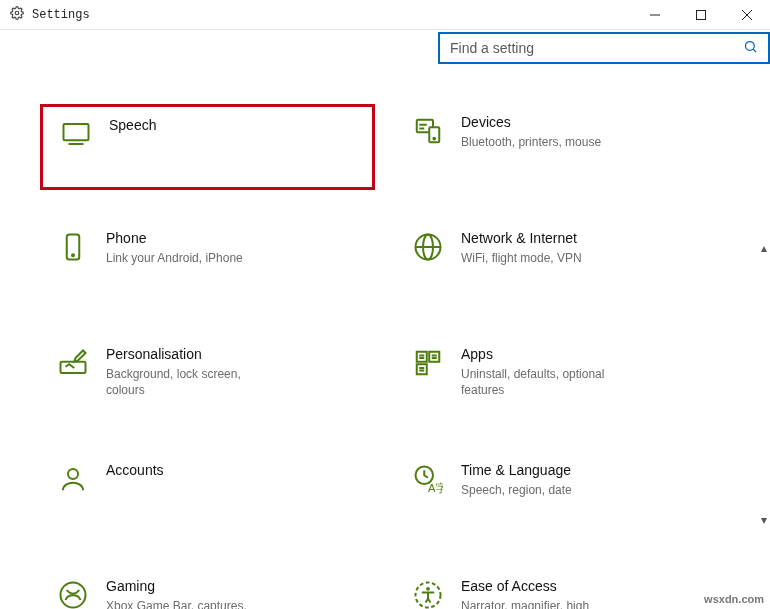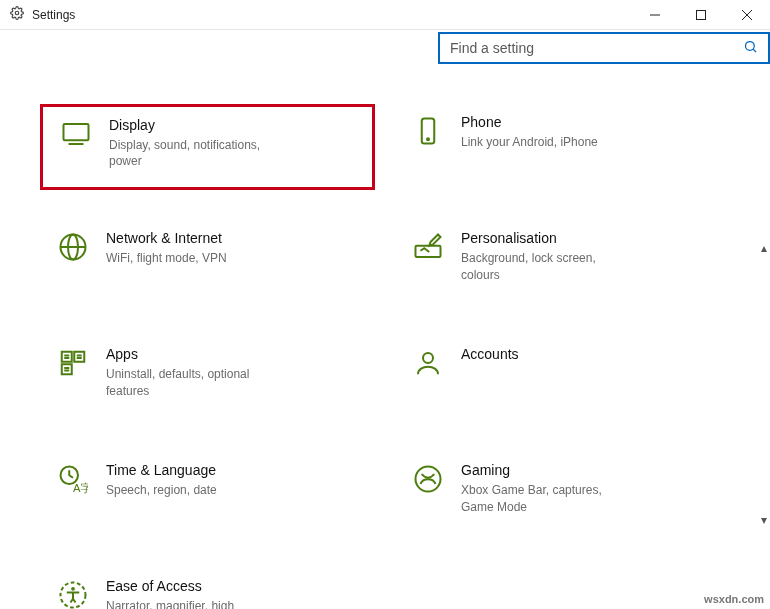--- a/index.html
+++ b/index.html
@@ -1,18 +1,18 @@
 <!DOCTYPE html>
 <html><head>
 <meta charset="utf-8">
 <style>
   * { box-sizing: border-box; margin: 0; padding: 0; }
   html, body { width: 770px; height: 609px; font-family: "Segoe UI", Arial, sans-serif; background: #fff; overflow: hidden; }
   .titlebar { height: 30px; display: flex; align-items: center; justify-content: space-between; border-bottom: 1px solid #e5e5e5; }
-  .titlebar-left { display: flex; align-items: center; padding-left: 10px; font-size: 12px; color: #222; }
+  .titlebar-left { display: flex; align-items: center; padding-left: 10px; font-size: 12px; color: #222; font-family: Liberation Mono, monospace; }
   .titlebar-left .gear { margin-right: 8px; color: #444; }
   .titlebar-right { display: flex; height: 100%; }
   .tb-btn { width: 46px; height: 100%; display: flex; align-items: center; justify-content: center; color: #222; font-size: 12px; }
   .tb-btn svg { display: block; }
   .search-wrap { display: flex; justify-content: flex-end; margin-top: 2px; }
   .search { width: 332px; height: 32px; border: 2px solid #0067c0; display: flex; align-items: center; padding: 0 10px; }
   .search input { flex: 1; border: none; outline: none; font-size: 14px; color: #333; background: transparent; }
   .search input::placeholder { color: #5a5a5a; }
   .search .mag { color: #0067c0; }
   .grid { padding: 40px 40px 0 40px; display: grid; grid-template-columns: 1fr 1fr; column-gap: 20px; row-gap: 30px; }
@@ -76,25 +76,39 @@
 <div class="grid">
 
   <div class="card hl">
     <div class="ic">
       <svg width="30" height="30" viewBox="0 0 24 24" fill="none" stroke="currentColor" stroke-width="1.6">
           <rect x="2" y="4" width="20" height="13" rx="1"></rect>
           <line x1="6" y1="20" x2="18" y2="20"></line>
         </svg>
     </div>
     <div class="tx">
-      <div class="title">Display</div>
-      <div class="sub">Display, sound, notifications, power</div>
-    </div>
-  </div>
-
+      <div class="title">Speech</div>
+    </div>
+  </div>
+
+  <div class="card">
+    <div class="ic">
+      <svg width="30" height="30" viewBox="0 0 24 24" fill="none" stroke="currentColor" stroke-width="1.6">
+          <rect x="3" y="3" width="13" height="10" rx="1"></rect>
+          <rect x="13" y="9" width="8" height="12" rx="1" fill="#fff"></rect>
+          <circle cx="17" cy="18" r="0.7" fill="currentColor"></circle>
+          <line x1="5" y1="7" x2="11" y2="7"></line>
+          <line x1="5" y1="10" x2="9" y2="10"></line>
+        </svg>
+    </div>
+    <div class="tx">
+      <div class="title">Devices</div>
+      <div class="sub">Bluetooth, printers, mouse</div>
+    </div>
+  </div>
 
   <div class="card">
     <div class="ic">
       <svg width="30" height="30" viewBox="0 0 24 24" fill="none" stroke="currentColor" stroke-width="1.6">
           <rect x="7" y="2" width="10" height="20" rx="2"></rect>
           <circle cx="12" cy="18.5" r="0.8" fill="currentColor"></circle>
         </svg>
     </div>
     <div class="tx">
       <div class="title">Phone</div>

